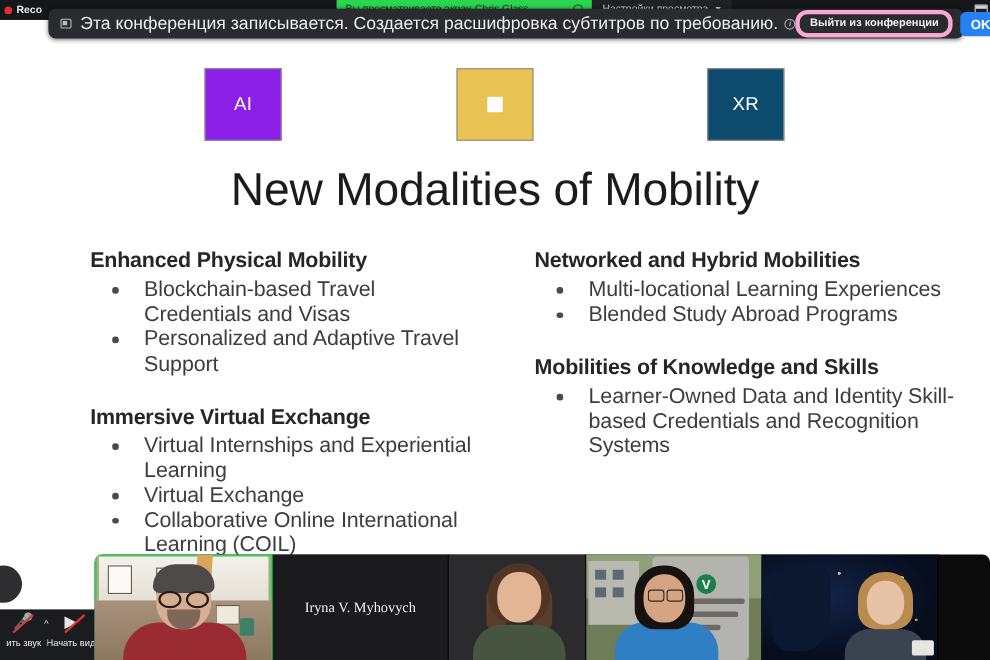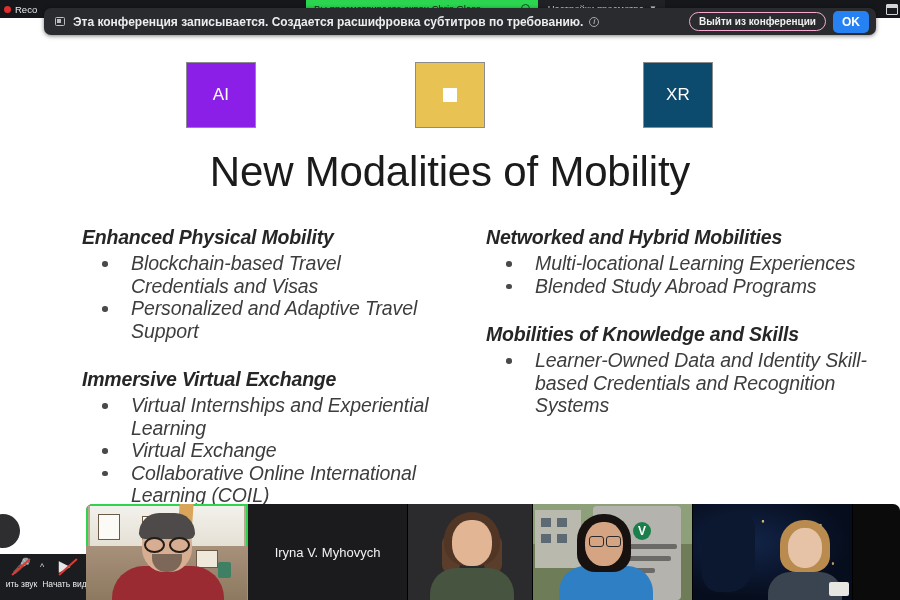--- a/index.html
+++ b/index.html
@@ -49,21 +49,20 @@
     font-weight: 400;
     color: #1b1b1b;
     letter-spacing: -0.2px;
   }
 
   #columns {
     position: absolute;
     left: 0; top: 208px;
     width: 900px;
     display: flex;
-    font-style: italic;
   }
   .col { width: 450px; padding-left: 0; }
   .col.left  { padding-left: 82px; padding-right: 14px; }
   .col.right { padding-left: 486px - 450px; padding-right: 16px; }
   .col.right { padding-left: 36px; }
 
   .block { margin-bottom: 26px; }
   .block-heading {
     font-size: 19.5px;
     font-weight: bold;
@@ -99,21 +98,21 @@
     display: flex; align-items: center;
     padding-left: 4px;
     z-index: 40;
   }
   #rec-dot {
     width: 7px; height: 7px; border-radius: 50%;
     background: #e02d2d; margin-right: 4px;
     flex: 0 0 auto;
   }
   #rec-label {
-    color: #e9e9ea; font-size: 9.5px; font-weight: normal;
+    color: #e9e9ea; font-size: 9.5px; font-weight: bold;
     white-space: nowrap; overflow: hidden;
     max-width: 30px;
   }
 
   #share-banner {
     position: absolute;
     left: 306px; top: 0;
     height: 17px;
     background: #1f2124;
     display: flex; align-items: center;
@@ -165,36 +164,36 @@
     margin-right: 8px;
     flex: 0 0 auto;
     position: relative;
   }
   #notif-icon::after {
     content: "";
     position: absolute; left: 1.4px; top: 1.4px;
     width: 4px; height: 4px; background: #b9bbbe;
   }
   #notif-text {
-    color: #eceded; font-size: 12px; font-weight: bold;
+    color: #eceded; font-size: 16px; font-weight: normal;
     white-space: nowrap;
     text-align: right;
   }
   #notif-info {
     margin-left: 6px;
     width: 10px; height: 10px; border-radius: 50%;
     border: 1px solid #a6a8ab;
     color: #a6a8ab; font-size: 7.5px;
     display: flex; align-items: center; justify-content: center;
     font-weight: bold; font-style: italic;
     flex: 0 0 auto;
   }
   #notif-spacer { flex: 1 1 auto; }
   #leave-btn {
-    border: 1px solid #f9a8d4;
+    border: 4px solid #f9a8d4;
     border-radius: 11px;
     padding: 3px 9px;
     color: #f0f0f1; font-size: 10px; font-weight: bold;
     white-space: nowrap;
     background: transparent;
     cursor: pointer;
   }
   #ok-btn {
     margin-left: 7px;
     background: #2681f2;
@@ -285,21 +284,21 @@
   #p1 .beard {
     position: absolute; left: 66px; top: 50px; width: 30px; height: 18px;
     border-radius: 0 0 14px 14px; background: #6d5b4e; opacity: .85;
   }
   #p1 .torso {
     position: absolute; left: 26px; bottom: 0; width: 112px; height: 34px;
     border-radius: 32px 32px 0 0; background: #9b2b33;
   }
 
   
-  #p2 { width: 160px; background: #1b1b1d; }
+  #p2 { width: 160px; background: #1b1b1d; font-family: Liberation Serif, serif; }
 
   
   #p3 { width: 125px; background: #2b2a2c; }
   #p3 .head { position:absolute; left:44px; top:16px; width:40px; height:46px; border-radius:46%; background:#e2b694; }
   #p3 .hair { position:absolute; left:36px; top:8px; width:56px; height:54px; border-radius:28px 28px 22px 22px; background:#513626; }
   #p3 .hair2 { position:absolute; left:34px; top:30px; width:18px; height:40px; border-radius:10px; background:#5b3d2b; }
   #p3 .hair3 { position:absolute; right:30px; top:30px; width:18px; height:40px; border-radius:10px; background:#5b3d2b; }
   #p3 .torso { position:absolute; left:22px; bottom:0; width:84px; height:32px; border-radius:26px 26px 0 0; background:#47543f; }
 
   

